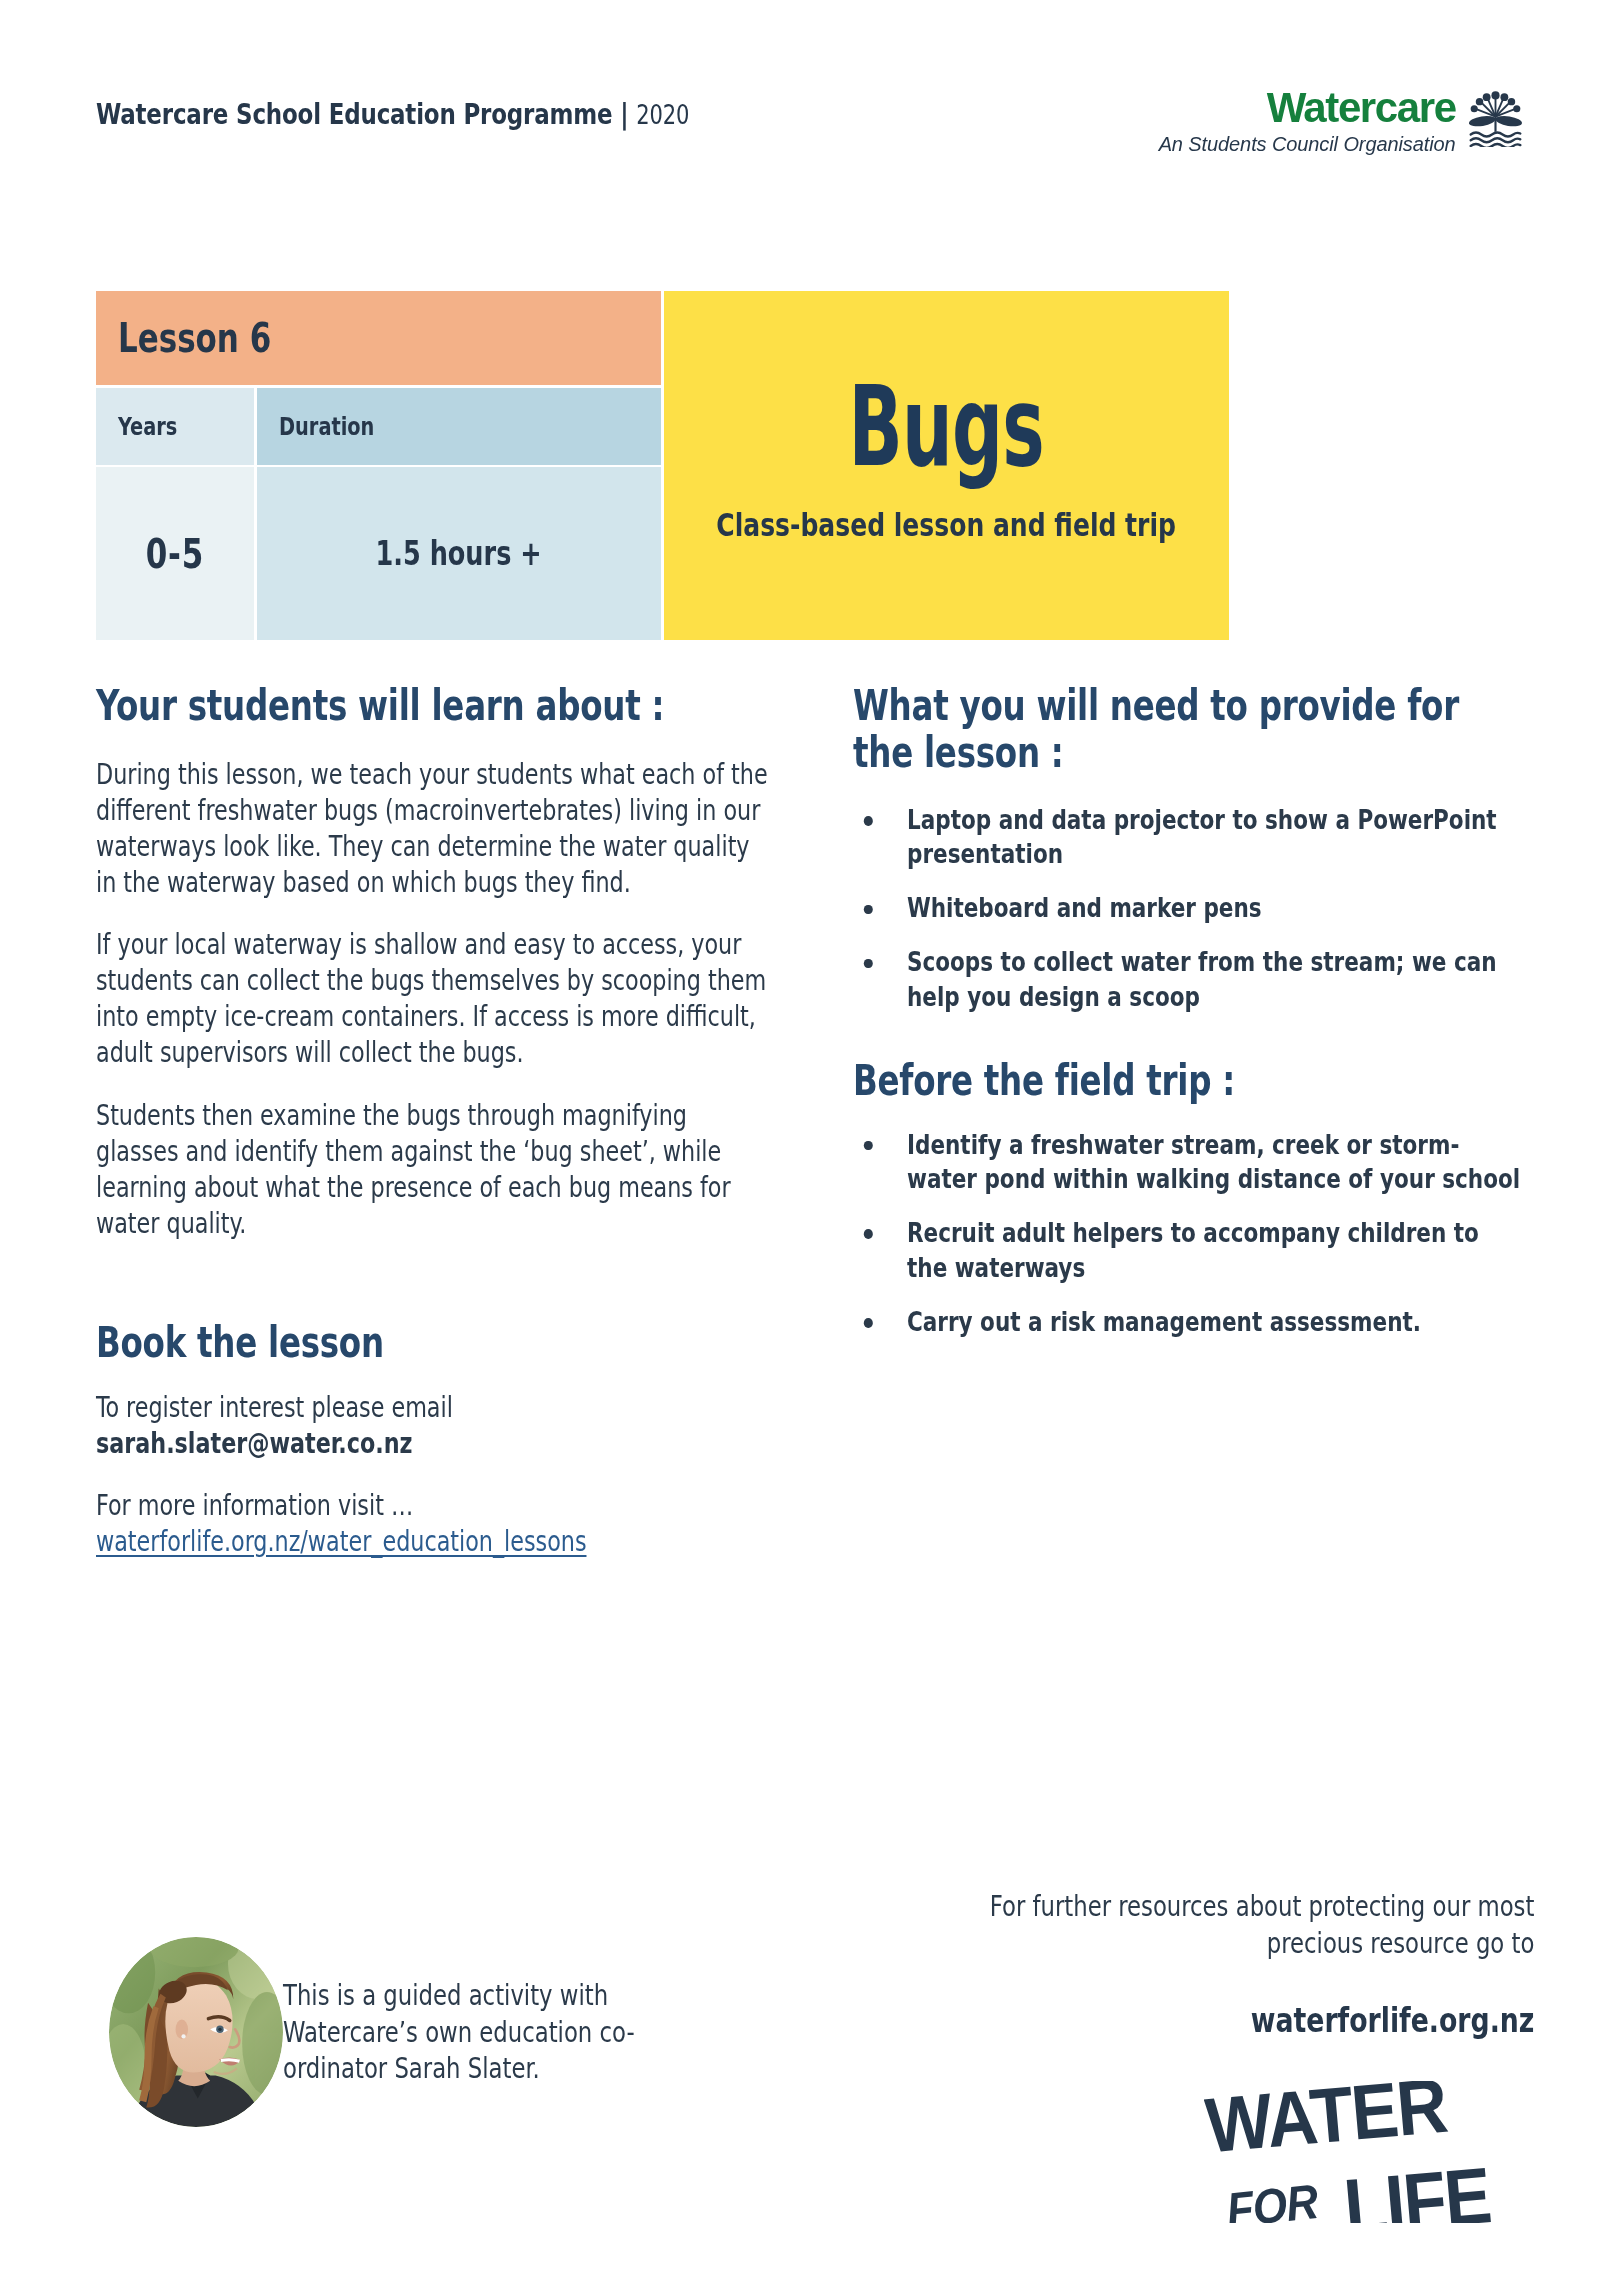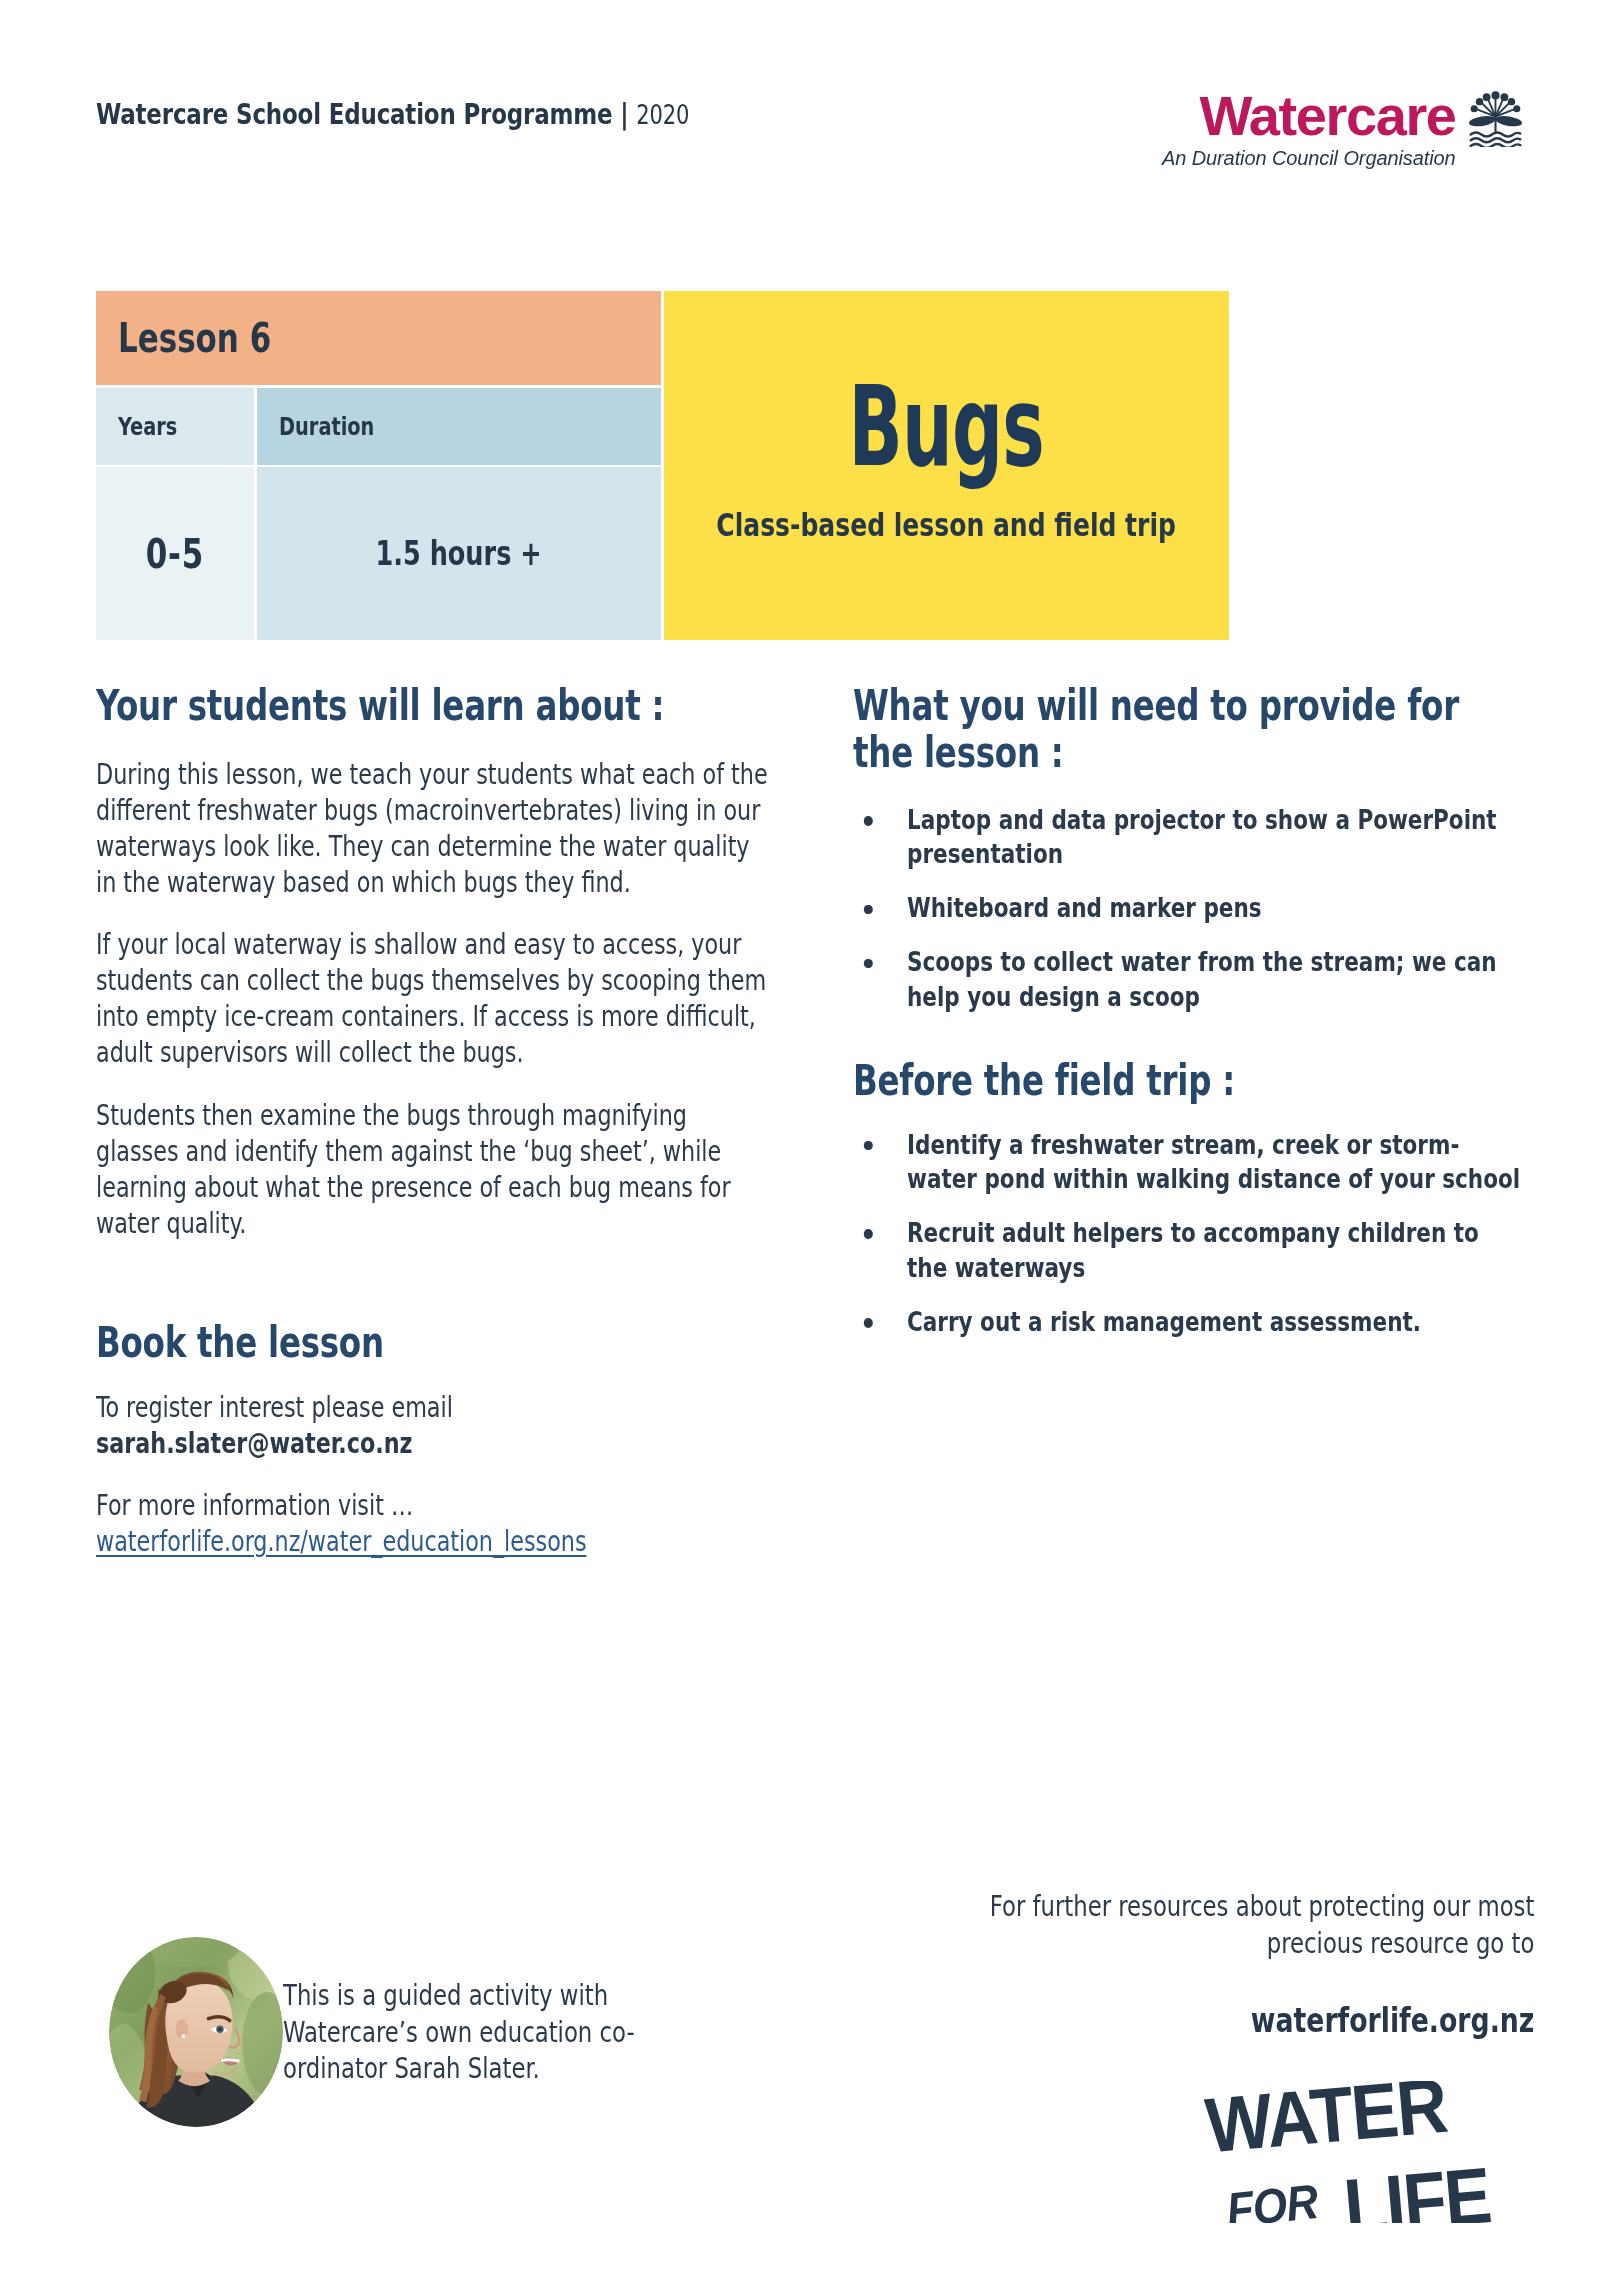--- a/index.html
+++ b/index.html
@@ -57,24 +57,24 @@
     display: flex;
     align-items: flex-start;
     gap: 12.4px;
   }
   .brand-text {
     text-align: right;
     padding-top: 1.8px;
   }
   .brand-name {
     font-family: "Liberation Sans", sans-serif;
-    font-size: 56px;
+    font-size: 42px;
     font-weight: 700;
     letter-spacing: -1.4px;
-    color: #be185d;
+    color: #15803d;
     line-height: 1.02;
     white-space: nowrap;
   }
   .brand-sub {
     font-family: "Liberation Sans", sans-serif;
     font-size: 20px;
     font-style: italic;
     color: #27384b;
     letter-spacing: -0.1px;
     margin-top: 3.5px;
@@ -334,21 +334,21 @@
   <div class="doc-header">
     <div class="header-title">
       <span>Watercare School Education Programme</span>
       <span class="pipe">|</span>
       <span class="year">2020</span>
     </div>
 
     <div class="brand">
       <div class="brand-text">
         <div class="brand-name">Watercare</div>
-        <div class="brand-sub">An Duration Council Organisation</div>
+        <div class="brand-sub">An Students Council Organisation</div>
       </div>
       <svg class="brand-mark" viewBox="0 0 62 64">
         <g fill="#27384b">
 
           <g stroke="#27384b" stroke-width="2.1" fill="none">
             <line x1="31" y1="30" x2="31" y2="7"></line>
             <line x1="31" y1="30" x2="22" y2="9"></line>
             <line x1="31" y1="30" x2="40" y2="9"></line>
             <line x1="31" y1="30" x2="14" y2="13"></line>
             <line x1="31" y1="30" x2="48" y2="13"></line>

